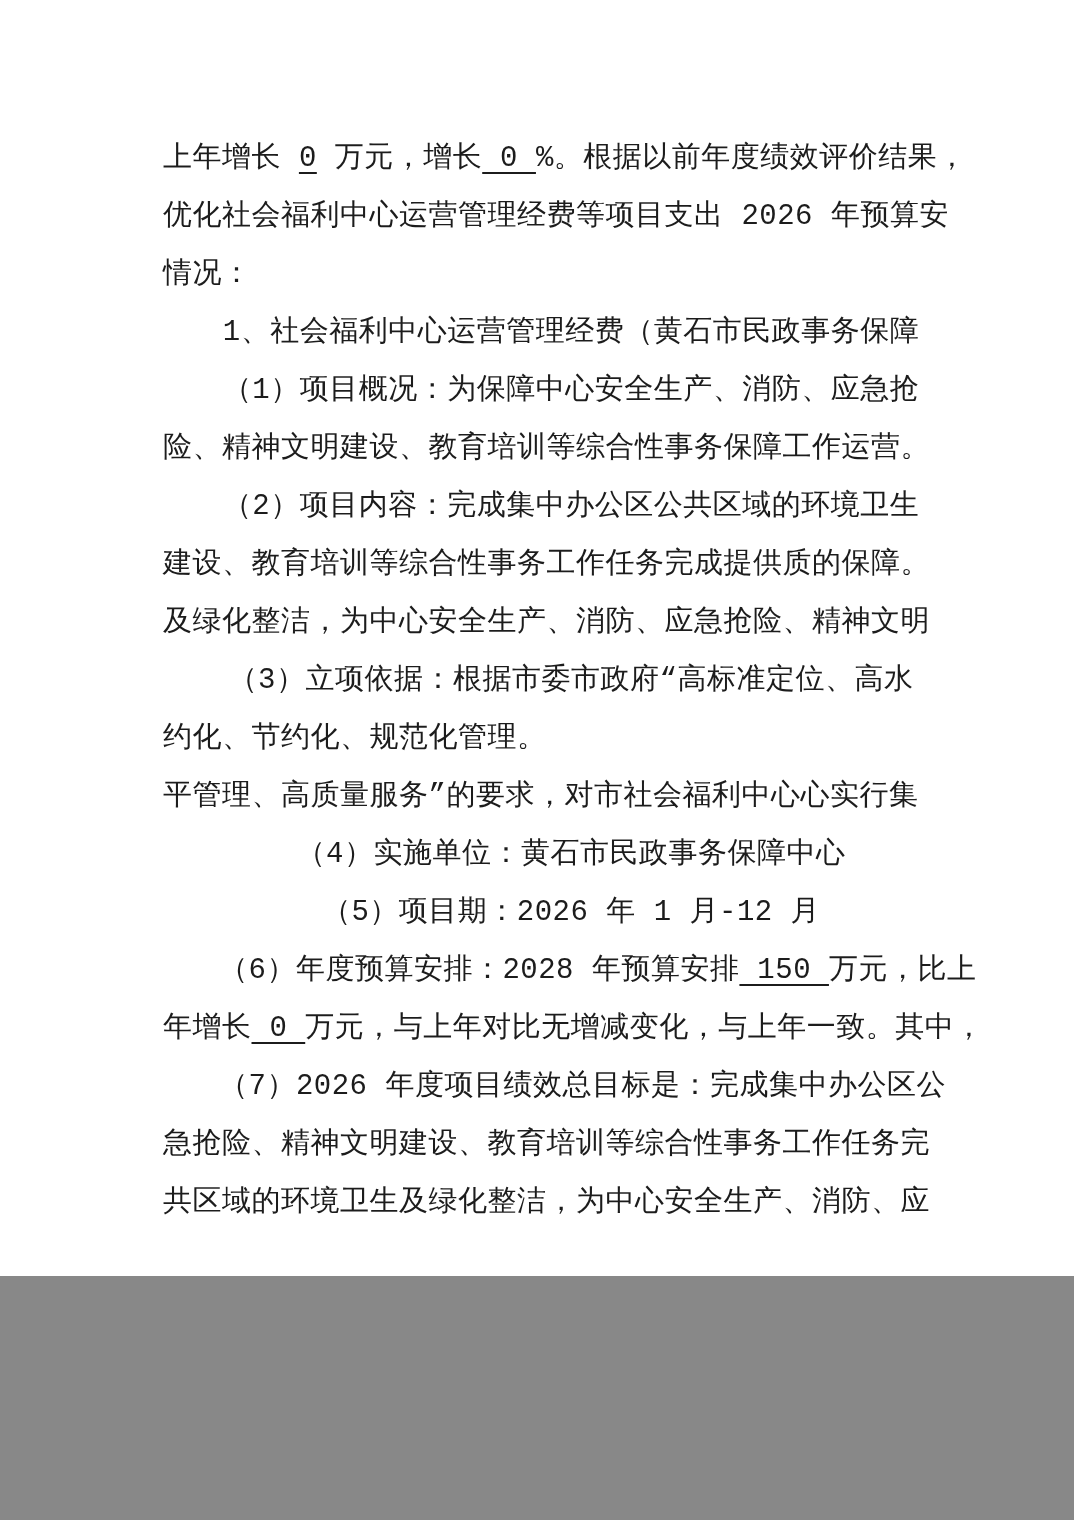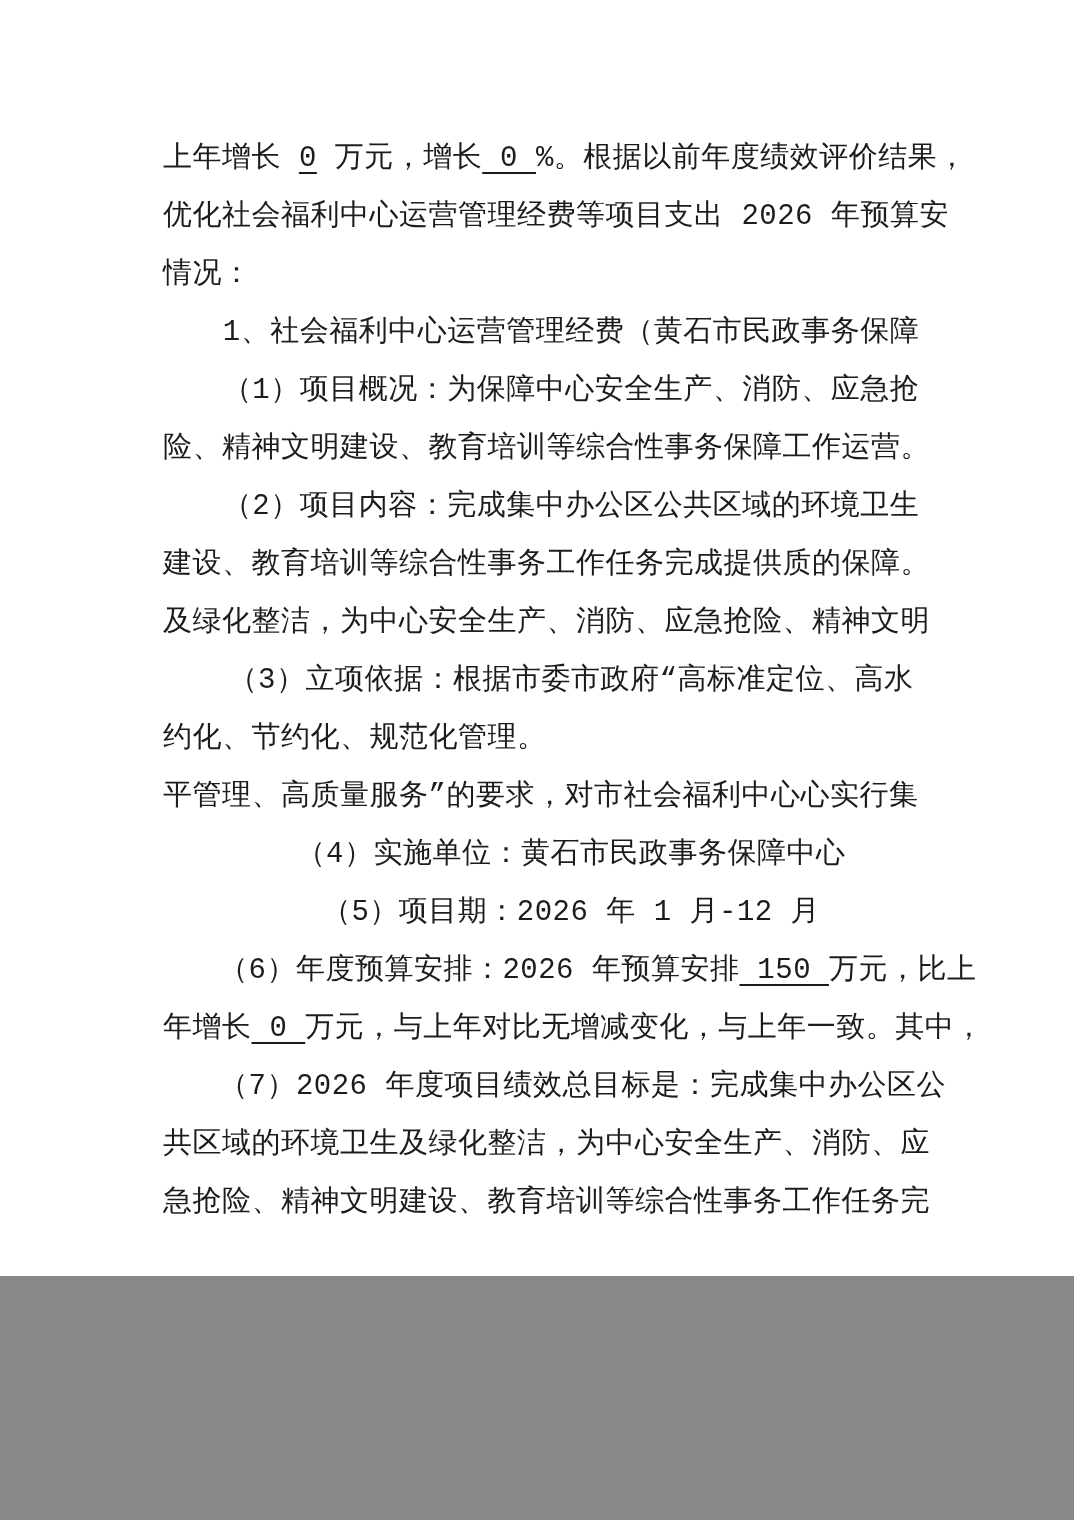--- a/index.html
+++ b/index.html
@@ -63,20 +63,20 @@
       <div class="line indent"><span>（1）项目概况：为保障中心安全生产、消防、应急抢</span></div>
       <div class="line"><span>险、精神文明建设、教育培训等综合性事务保障工作运营。</span></div>
       <div class="line indent"><span>（2）项目内容：完成集中办公区公共区域的环境卫生</span></div>
       <div class="line"><span>建设、教育培训等综合性事务工作任务完成提供质的保障。</span></div>
       <div class="line"><span>及绿化整洁，为中心安全生产、消防、应急抢险、精神文明</span></div>
       <div class="line indent"><span>（3）立项依据：根据市委市政府“高标准定位、高水</span></div>
       <div class="line"><span>约化、节约化、规范化管理。</span></div>
       <div class="line"><span>平管理、高质量服务”的要求，对市社会福利中心心实行集</span></div>
       <div class="line indent"><span>（4）实施单位：黄石市民政事务保障中心</span></div>
       <div class="line indent"><span>（5）项目期：2026 年 1 月-12 月</span></div>
-      <div class="line indent"><span>（6）年度预算安排：2026 年预算安排</span><span class="u"> 150 </span><span>万元，比上</span></div>
+      <div class="line indent"><span>（6）年度预算安排：2028 年预算安排</span><span class="u"> 150 </span><span>万元，比上</span></div>
       <div class="line"><span>年增长</span><span class="u"> 0 </span><span>万元，与上年对比无增减变化，与上年一致。其中，</span></div>
       <div class="line indent"><span>（7）2026 年度项目绩效总目标是：完成集中办公区公</span></div>
+      <div class="line"><span>急抢险、精神文明建设、教育培训等综合性事务工作任务完</span></div>
       <div class="line"><span>共区域的环境卫生及绿化整洁，为中心安全生产、消防、应</span></div>
-      <div class="line"><span>急抢险、精神文明建设、教育培训等综合性事务工作任务完</span></div>
     </div>
   <div class="page-number">10</div>
 </div>
 
 </body></html>

